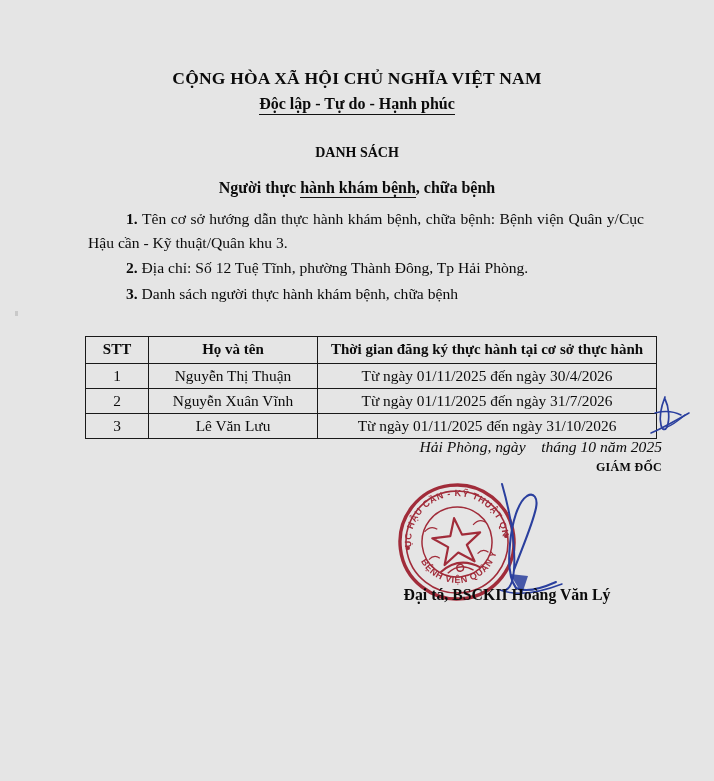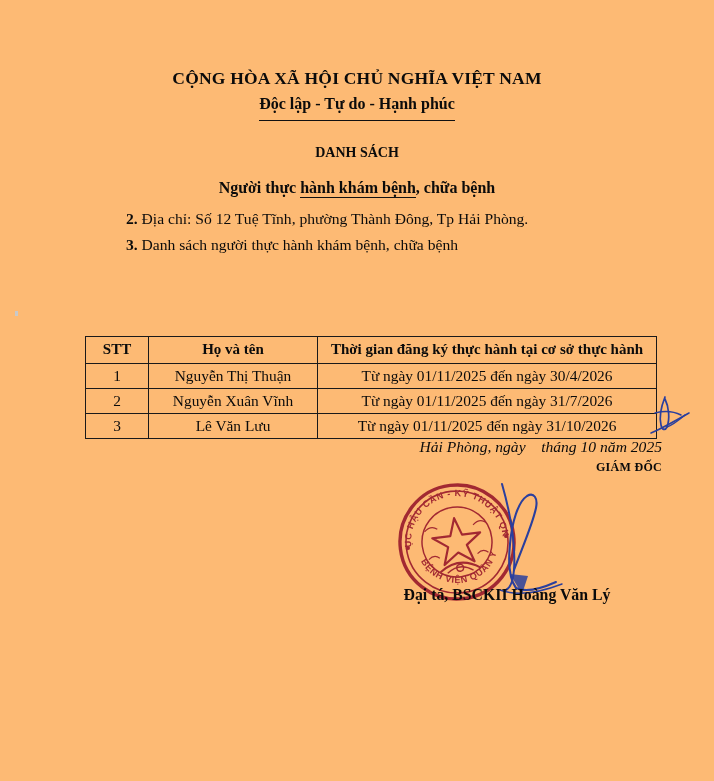--- a/index.html
+++ b/index.html
@@ -12,21 +12,21 @@
     height: 781px;
     position: relative;
     overflow: hidden;
     font-family: "Liberation Serif", "DejaVu Serif", serif;
     color: #0b0b0b;
     -webkit-font-smoothing: antialiased;
   }
   .page {
     position: absolute;
     inset: 0;
-    background: #fdba74;
+    background: #e5e5e5;
   }
 
   
   .nat-header {
     position: absolute;
     top: 68px;
     left: 0;
     width: 714px;
     text-align: center;
   }
@@ -35,21 +35,21 @@
     font-weight: bold;
     letter-spacing: 0.2px;
     line-height: 1.2;
   }
   .nat-line2 {
     font-size: 16px;
     font-weight: bold;
     margin-top: 5px;
     display: inline-block;
     border-bottom: 1.6px solid #111;
-    padding-bottom: 7px;
+    padding-bottom: 1px;
     line-height: 1.2;
   }
 
   
   .doc-title {
     position: absolute;
     top: 144px;
     left: 0;
     width: 714px;
     text-align: center;
@@ -201,20 +201,21 @@
   </div>
 
   <div class="doc-title">
     <div class="doc-title-main">DANH SÁCH</div>
     <div class="doc-title-sub">
       <span>Người thực </span><span class="ul">hành khám bệnh</span><span>, chữa bệnh</span>
     </div>
   </div>
 
   <div class="body-block">
+    <p class="para"><b>1.</b><span> Tên cơ sở hướng dẫn thực hành khám bệnh, chữa bệnh: Bệnh viện Quân y/Cục Hậu cần - Kỹ thuật/Quân khu 3.</span></p>
     <p class="para"><b>2.</b><span> Địa chỉ: Số 12 Tuệ Tĩnh, phường Thành Đông, Tp Hải Phòng.</span></p>
     <p class="para"><b>3.</b><span> Danh sách người thực hành khám bệnh, chữa bệnh</span></p>
   </div>
 
   <div class="tbl-wrap">
     <table class="list">
       <colgroup>
         <col class="c-stt">
           <col class="c-name">
           <col class="c-time">

